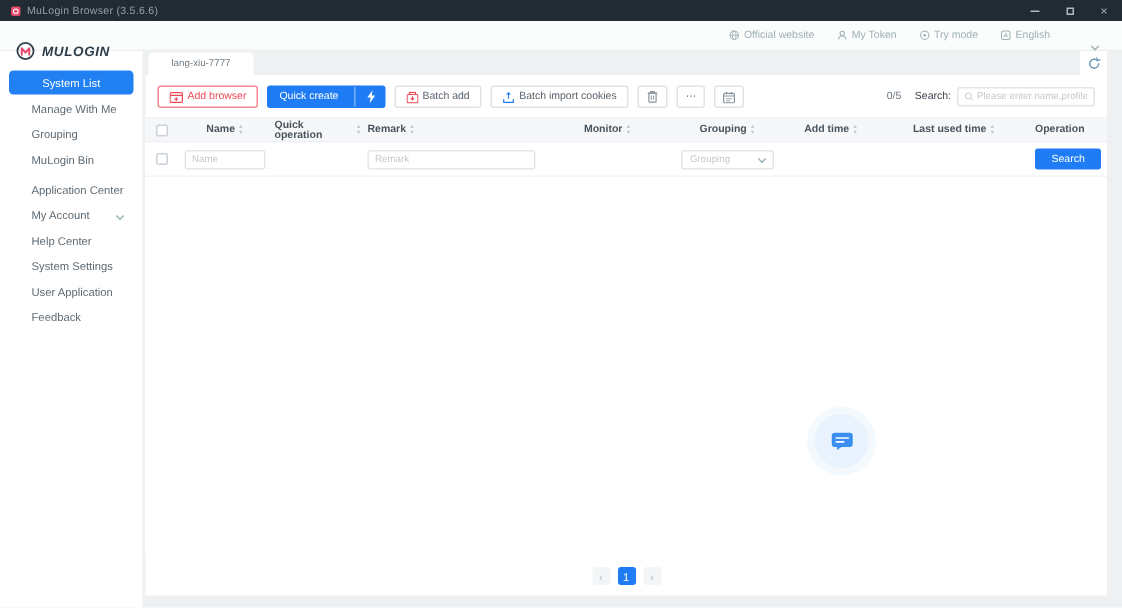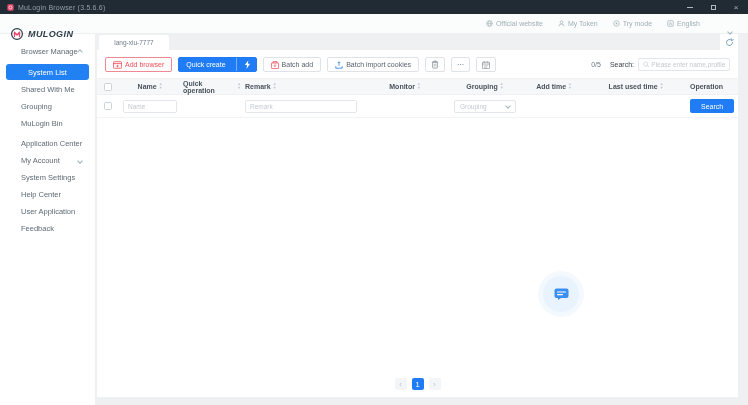--- a/index.html
+++ b/index.html
@@ -149,50 +149,46 @@
         </svg>
       <span>English</span>
     </span>
   </div>
   <span class="collapse-btn"><i class="chev"></i></span>
 </div>
 
 <div class="layout">
 
   <div class="sidebar">
-    <div class="side-item">
-      <span>Browser Manage</span>
-      <i class="grp-chev chev up"></i>
-    </div>
     <div class="side-gap"></div>
     <div class="side-item active">
       <span>System List</span>
     </div>
     <div class="side-item">
-      <span>Shared With Me</span>
+      <span>Manage With Me</span>
     </div>
     <div class="side-item">
       <span>Grouping</span>
     </div>
     <div class="side-item">
       <span>MuLogin Bin</span>
     </div>
     <div class="side-gap"></div>
     <div class="side-item">
       <span>Application Center</span>
     </div>
     <div class="side-item">
       <span>My Account</span>
       <i class="grp-chev chev"></i>
     </div>
     <div class="side-item">
+      <span>Help Center</span>
+    </div>
+    <div class="side-item">
       <span>System Settings</span>
-    </div>
-    <div class="side-item">
-      <span>Help Center</span>
     </div>
     <div class="side-item">
       <span>User Application</span>
     </div>
     <div class="side-item">
       <span>Feedback</span>
     </div>
   </div>
 
   <div class="main">

